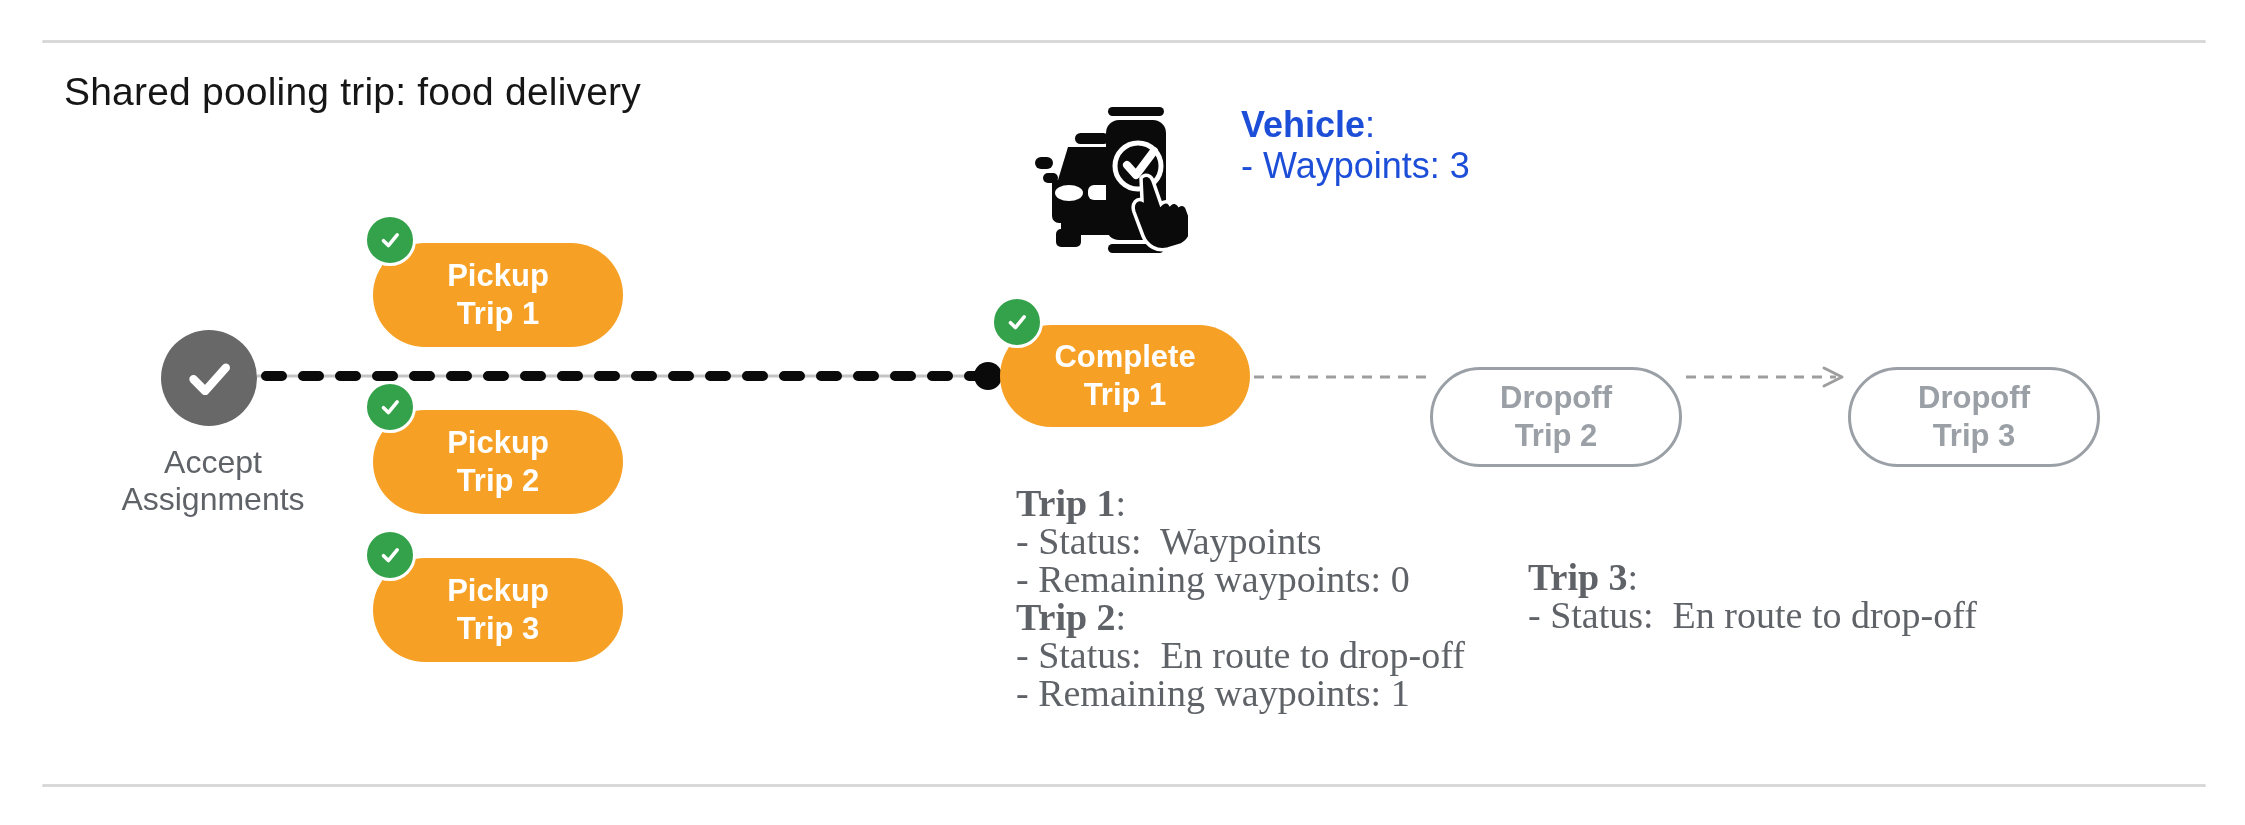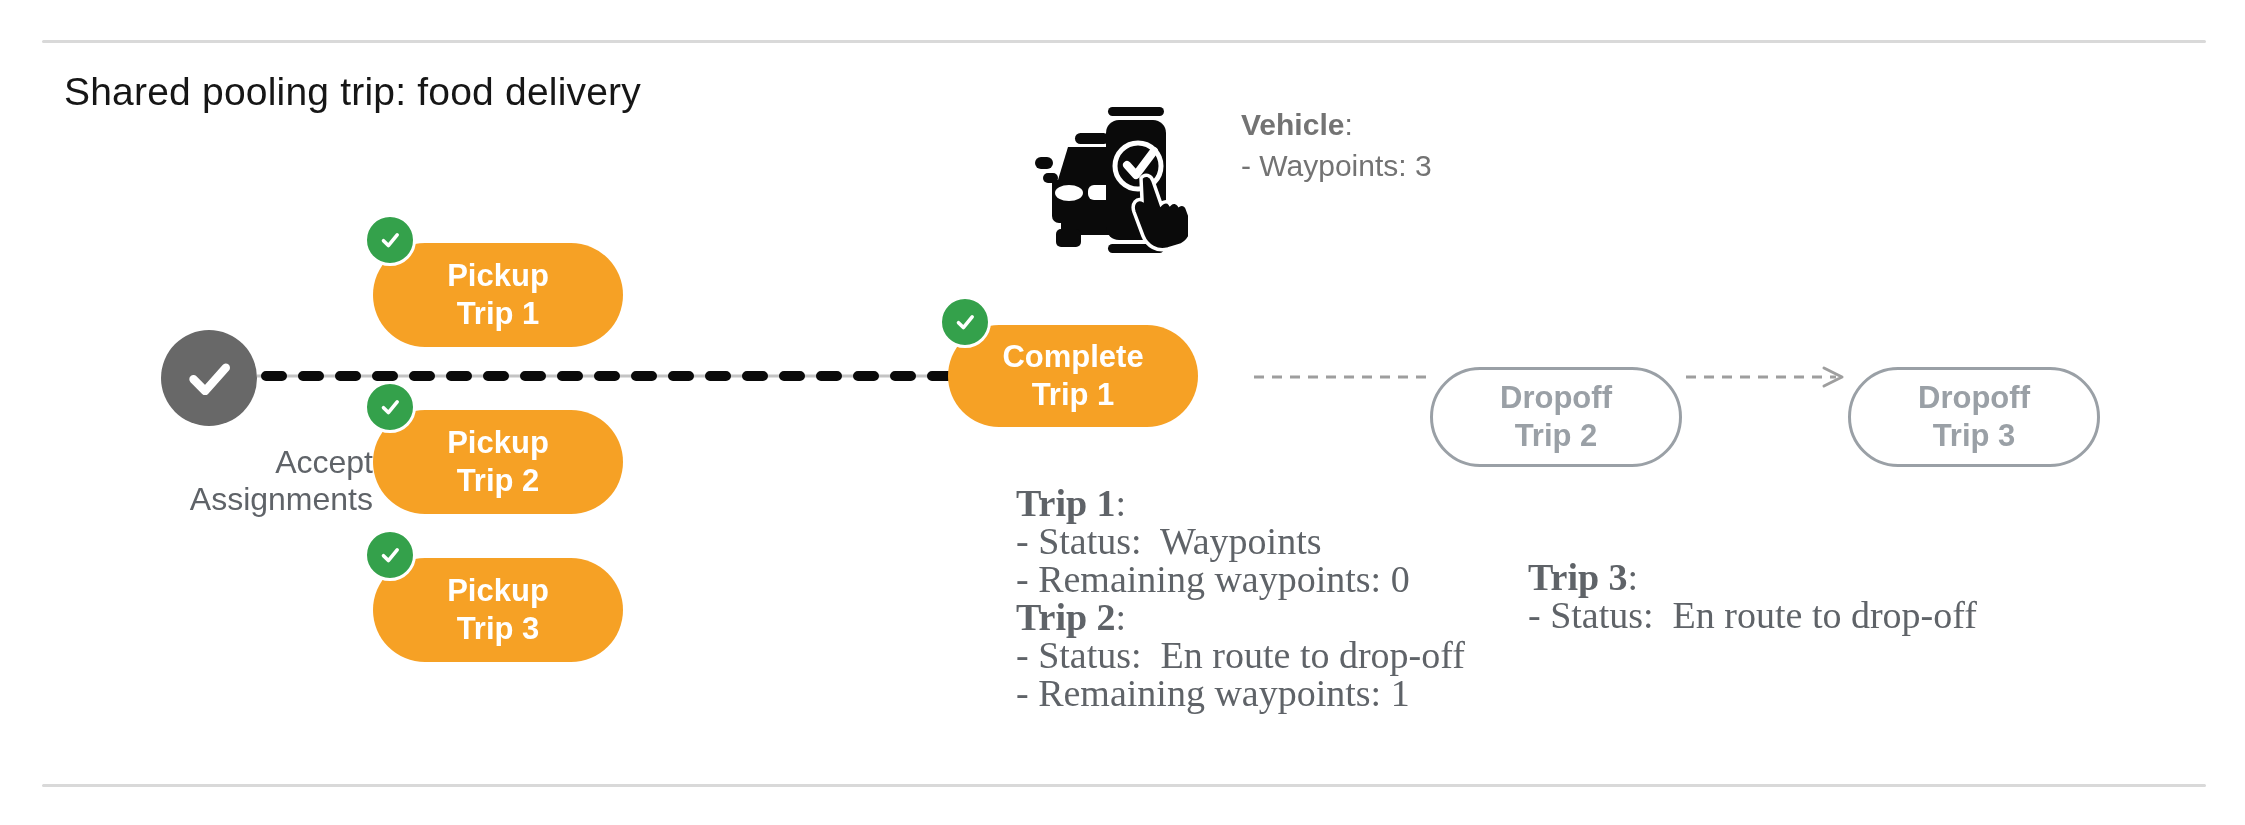--- a/index.html
+++ b/index.html
@@ -9,26 +9,26 @@
   }
   .divider{position:absolute;left:42px;width:2164px;height:3px;background:#d9d9d9;border-radius:2px;}
   .divider.top{top:40px;}
   .divider.bottom{top:784px;}
   .title{
     position:absolute;left:64px;top:70px;font-size:39px;font-weight:normal;color:#161616;
     letter-spacing:.2px;white-space:pre;
   }
   
   .vehicle-icon{position:absolute;left:1028px;top:96px;width:160px;height:160px;}
-  .vehicle-text{position:absolute;left:1241px;top:104px;color:#737373;font-size:30px;line-height:41px;}
+  .vehicle-text{position:absolute;left:1241px;top:104px;color:#1d4ed8;font-size:36px;line-height:41px;}
   .vehicle-text .hd{font-weight:bold;}
   
   .start-node{position:absolute;left:161px;top:330px;width:96px;height:96px;border-radius:50%;
     background:#686868;display:flex;align-items:center;justify-content:center;}
-  .start-label{position:absolute;left:53px;top:444px;width:320px;text-align:right;
+  .start-label{position:absolute;left:53px;top:444px;width:320px;text-align:center;
     color:#5f6368;font-size:32px;line-height:37px;}
   
   .pill{position:absolute;display:flex;flex-direction:column;align-items:center;justify-content:center;
     font-weight:bold;font-size:31px;line-height:38px;text-align:center;}
   .pill.orange{width:250px;height:104px;border-radius:52px;background:#f6a125;color:#ffffff;}
   .pill.complete{height:102px;}
   .pill.pending{width:246px;height:94px;border-radius:50px;background:#ffffff;
     border:3px solid #9aa0a6;color:#9aa0a6;margin-top:40px;}
   .badge{position:absolute;left:-9px;top:-29px;width:46px;height:46px;border-radius:50%;
     background:#34a14b;border:3px solid #ffffff;display:flex;align-items:center;justify-content:center;}
@@ -121,21 +121,21 @@
   <div class="pill orange" style="left:373px;top:558px;">
     <span class="badge">
       <svg width="30" height="30" viewBox="0 0 46 46">
           <path d="M13 24 L20.5 31.5 L34 15" fill="none" stroke="#ffffff" stroke-width="5.5" stroke-linecap="round" stroke-linejoin="round"></path>
         </svg>
     </span>
     <span>Pickup</span>
     <span>Trip 3</span>
   </div>
 
-  <div class="pill orange complete" style="left:948px;top:325px;">
+  <div class="pill orange complete" style="left:1000px;top:325px;">
     <span class="badge">
       <svg width="30" height="30" viewBox="0 0 46 46">
           <path d="M13 24 L20.5 31.5 L34 15" fill="none" stroke="#ffffff" stroke-width="5.5" stroke-linecap="round" stroke-linejoin="round"></path>
         </svg>
     </span>
     <span>Complete</span>
     <span>Trip 1</span>
   </div>
 
   <div class="pill pending" style="left:1430px;top:327px;">

